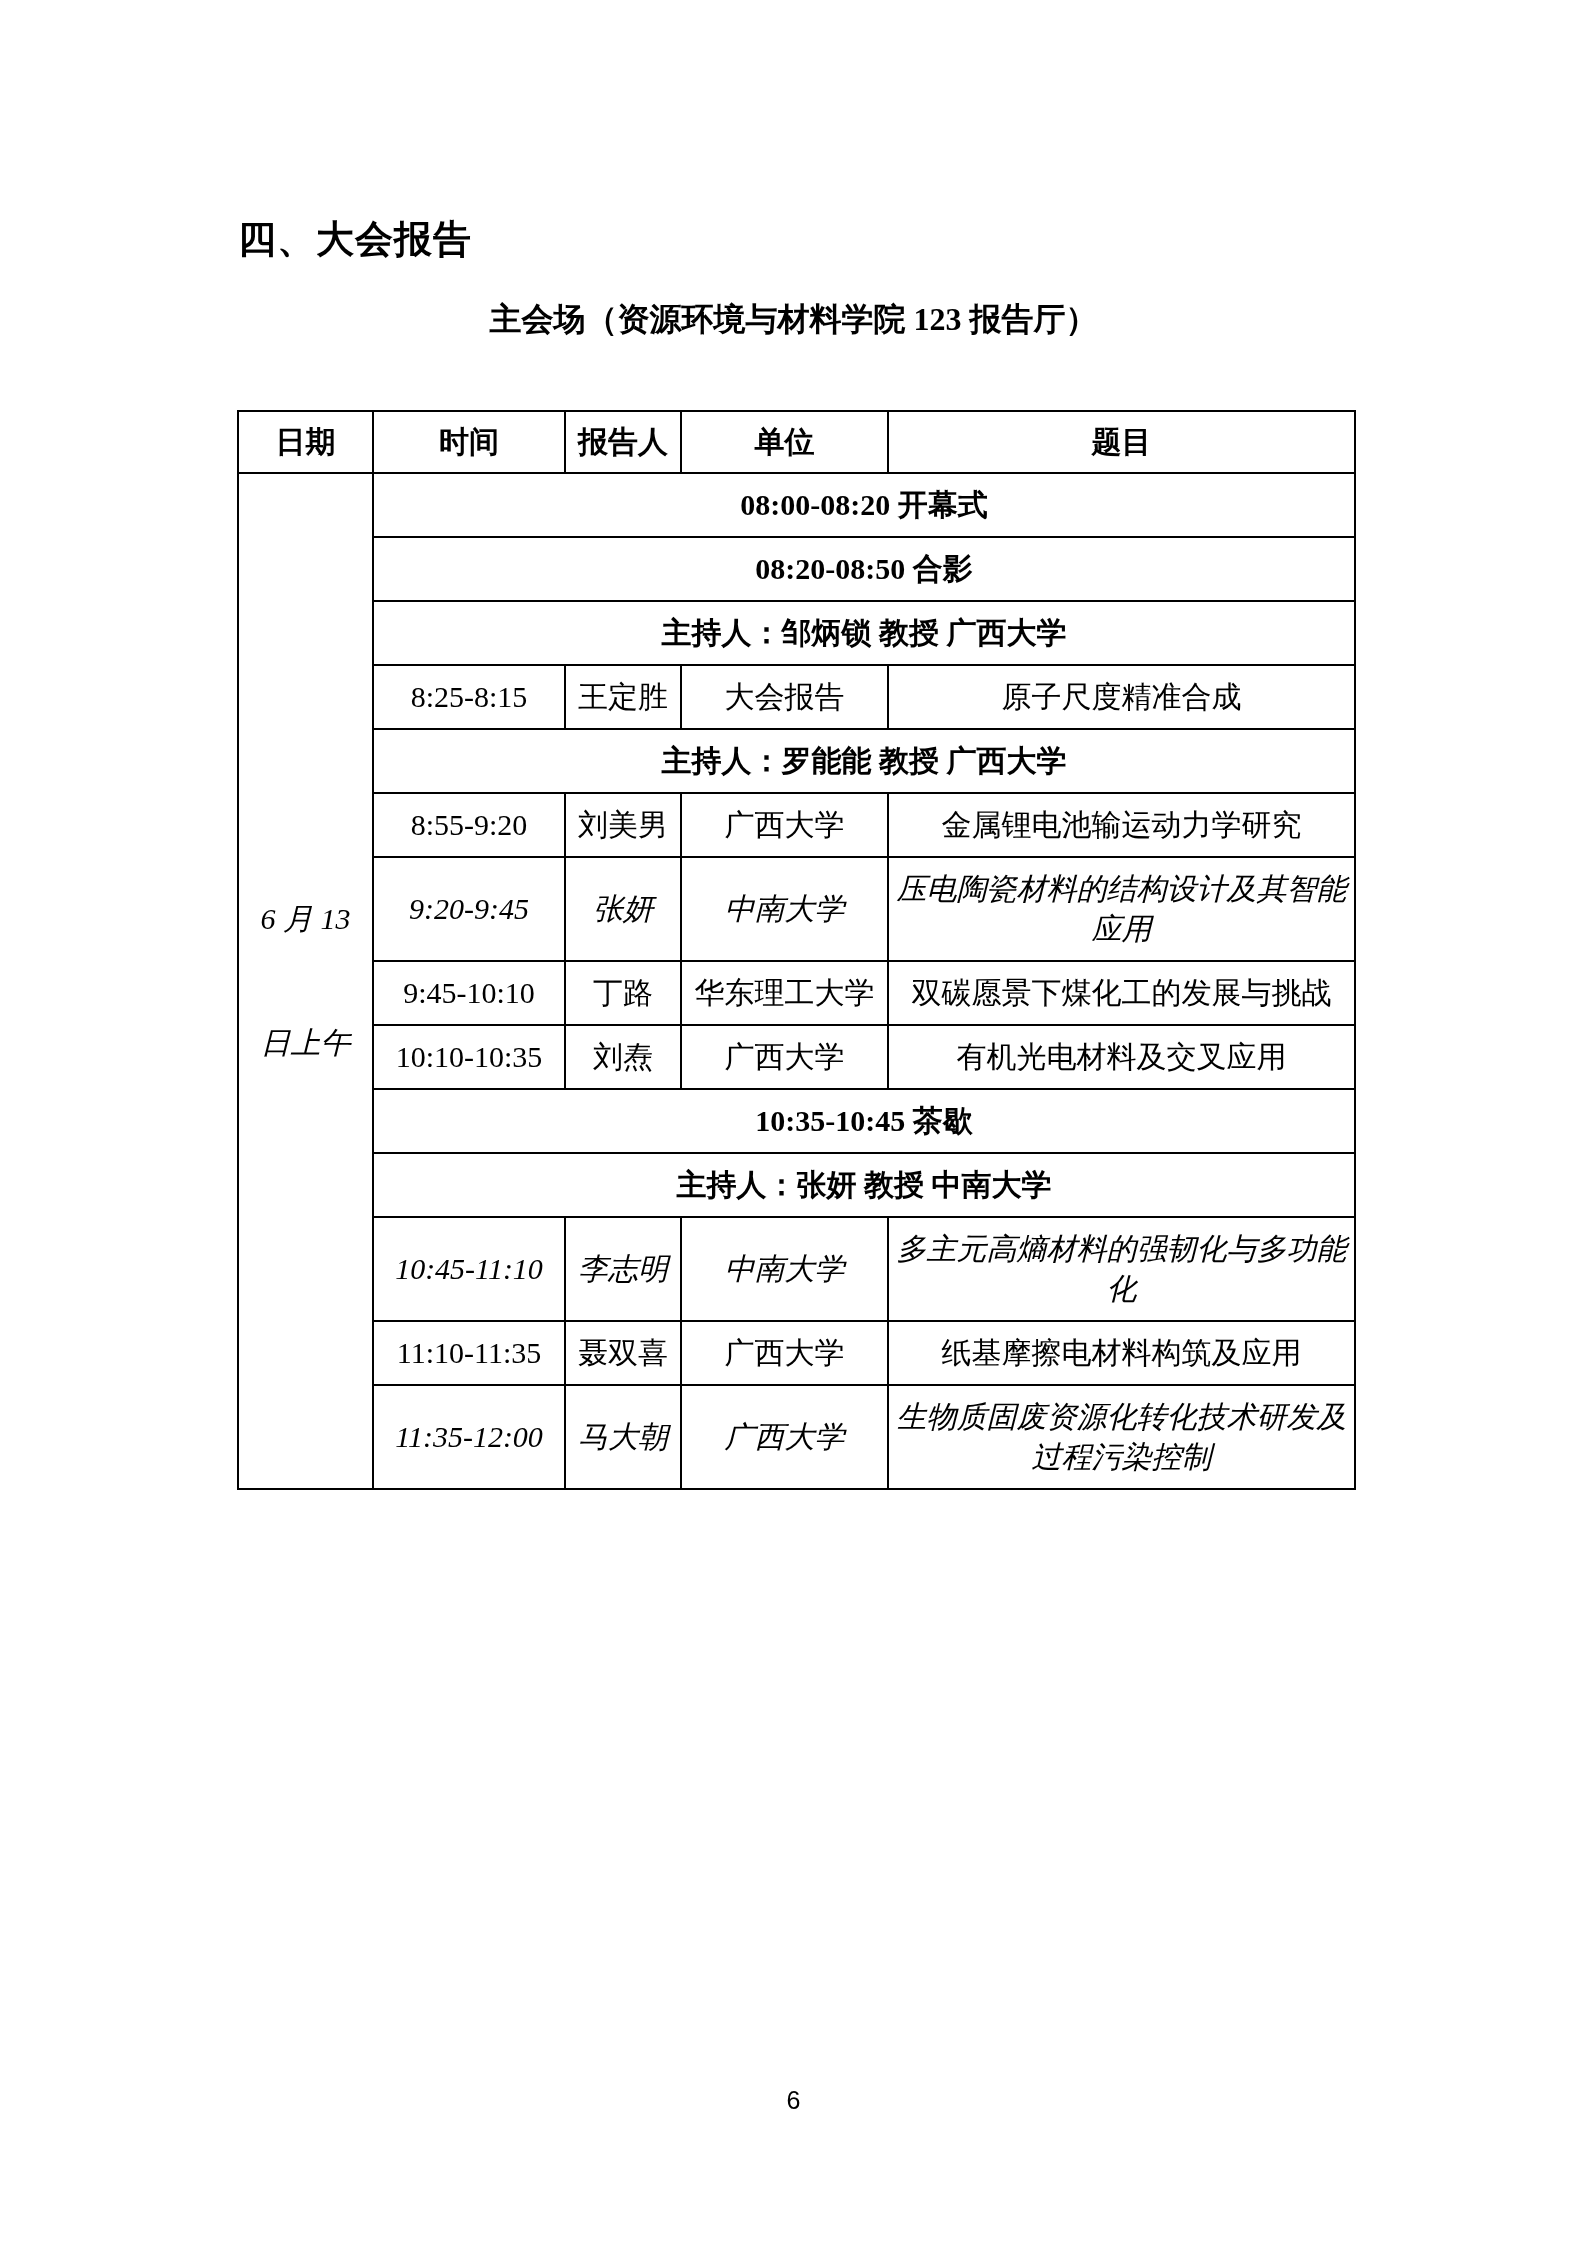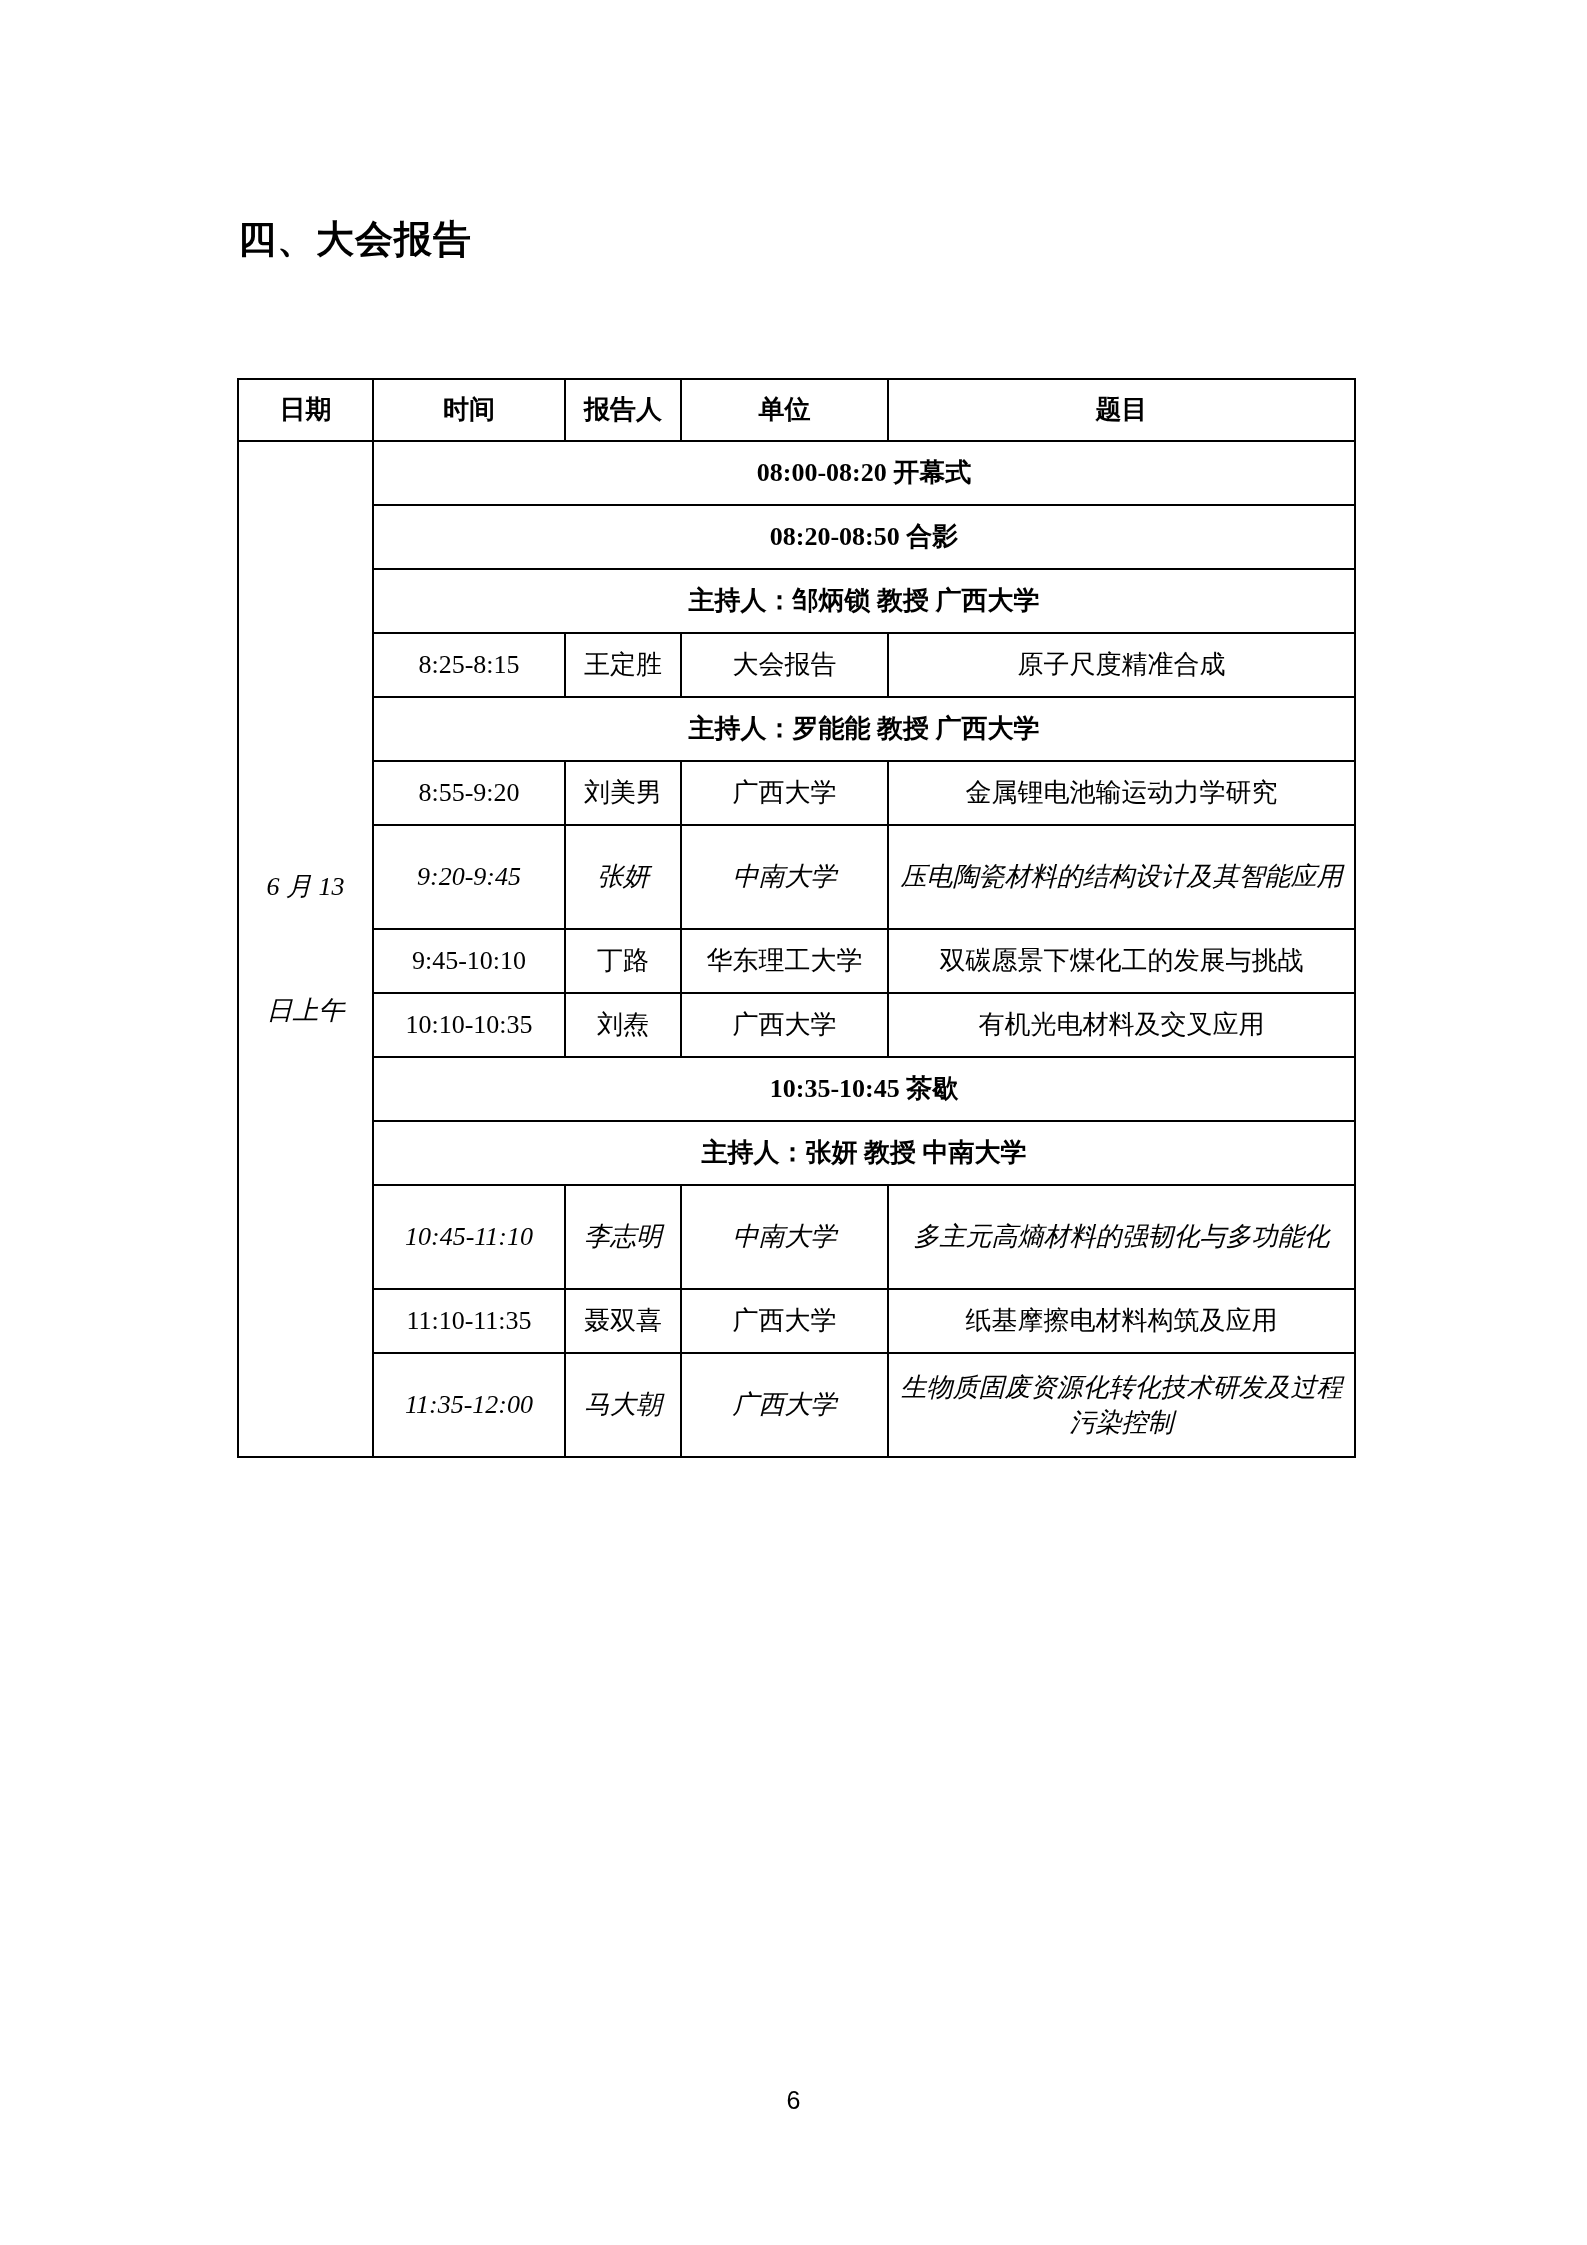--- a/index.html
+++ b/index.html
@@ -36,21 +36,22 @@
   }
   .table-wrap {
     position: absolute;
     left: 237px;
     top: 378px;
   }
   table.doc-table {
     border-collapse: collapse;
     table-layout: fixed;
     width: 1117px;
-    font-size: 26px;
+    font-size: 30px;
+    margin-top: 32px;
   }
   table.doc-table td {
     border: 2px solid #000000;
     text-align: center;
     vertical-align: middle;
     padding: 0 4px;
     line-height: 1.35;
     overflow: hidden;
   }
   tr.rh { height: 62px; }
@@ -70,20 +71,21 @@
     font-size: 25px;
   }
 </style>
 </head>
 <body>
 
 <div class="page">
 
   <div class="section-title">四、大会报告</div>
 
+  <div class="table-title">主会场（资源环境与材料学院 123 报告厅）</div>
 
   <div class="table-wrap">
     <table class="doc-table">
       <colgroup>
         <col style="width:135px">
         <col style="width:192px">
         <col style="width:116px">
         <col style="width:207px">
         <col style="width:467px">
       </colgroup>

